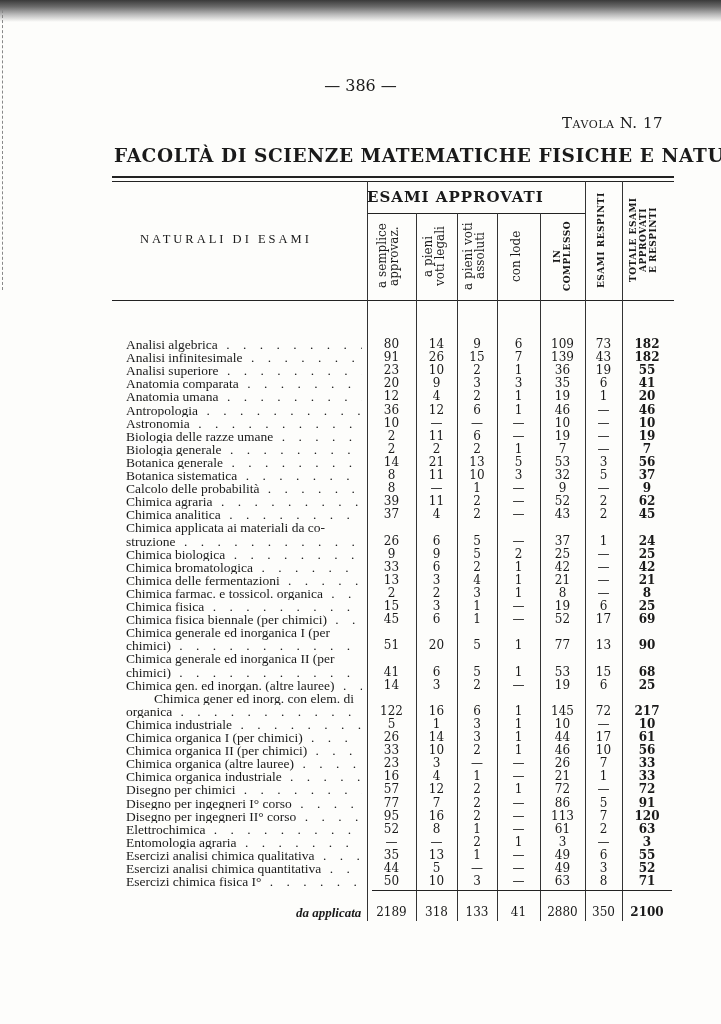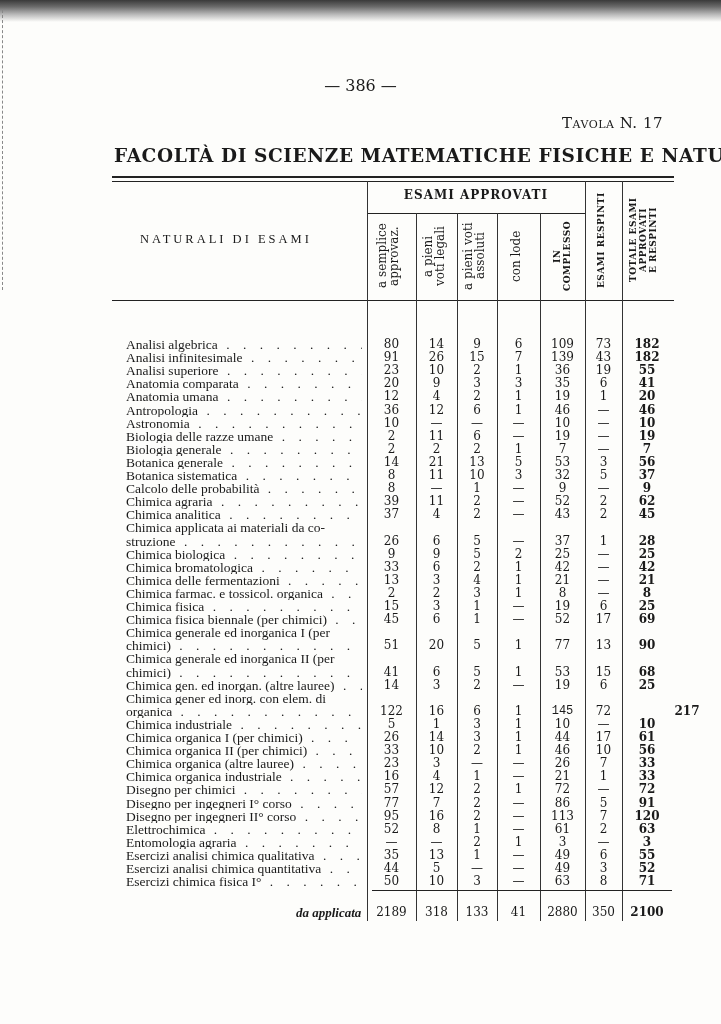--- a/index.html
+++ b/index.html
@@ -8,21 +8,21 @@
   .scan-top { position:absolute; left:0; top:0; width:721px; height:22px;
     background:linear-gradient(180deg,#3a3a3a 0%,#6a6a6a 30%,#b8b8b8 65%,rgba(253,253,251,0) 100%); }
   .scan-left { position:absolute; left:2px; top:10px; width:2px; height:280px; border-left:1px dashed #888; }
   .page-num { position:absolute; top:76px; left:0; width:721px; text-align:center; font-size:16px; }
   .tavola { position:absolute; top:114px; right:58px; font-size:15px; font-variant:small-caps; letter-spacing:0.5px; }
   .title { position:absolute; top:145px; left:114px; width:552px; font-size:18.5px; font-weight:bold;
            letter-spacing:0.6px; white-space:nowrap; }
   .rule { position:absolute; background:#222; }
   .vline { position:absolute; width:1px; background:#333; }
   .hdr-main { position:absolute; top:232px; left:140px; font-size:12.5px; letter-spacing:3px; font-family:"Liberation Serif",serif; }
-  .hdr-group { position:absolute; top:188px; left:367px; width:218px; text-align:center; font-size:12px; font-weight:bold; letter-spacing:1px; }
+  .hdr-group { position:absolute; top:188px; left:367px; width:218px; font-size:15px; font-weight:bold; letter-spacing:1px; }
   .vert { position:absolute; writing-mode:vertical-rl; transform:rotate(180deg); font-size:12px; line-height:12px; text-align:center; white-space:pre-line; }
   .vert.small { font-size:9px; line-height:10px; font-weight:bold; letter-spacing:0.5px; }
   .rows { position:absolute; top:338px; left:0; width:721px; }
   .row { position:absolute; left:0; width:721px; height:13.5px; font-size:12.5px; line-height:13.5px; }
   .label { position:absolute; left:126px; width:236px; white-space:nowrap; overflow:hidden; font-family:"Liberation Serif",serif; font-size:13.5px; }
   .label .dots { letter-spacing:5px; }
   .num { position:absolute; text-align:center; font-family:"DejaVu Serif",serif; font-size:12px; }
   .num.bold { font-weight:bold; }
   .totals { position:absolute; top:905px; left:0; width:721px; height:18px; font-size:12px; }
   .totals .lbl { position:absolute; left:296px; font-style:italic; font-weight:bold; font-family:"Liberation Serif",serif; font-size:13px; }
@@ -234,21 +234,21 @@
     </div>
     <div class="row" style="top: 196.5px;">
       <span class="label" style="width: 236px;">   struzione<span class="dots"> . . . . . . . . . . . . . . . . . .</span></span>
       <span class="label" style="left: auto; right: 359px; width: auto;"></span>
       <span class="num" style="left: 367px; width: 49px;">26</span>
       <span class="num" style="left: 416px; width: 41px;">6</span>
       <span class="num" style="left: 457px; width: 40px;">5</span>
       <span class="num" style="left: 497px; width: 43px;">—</span>
       <span class="num" style="left: 540px; width: 45px;">37</span>
       <span class="num" style="left: 585px; width: 37px;">1</span>
-      <span class="num bold" style="left: 622px; width: 50px;">28</span>
+      <span class="num bold" style="left: 622px; width: 50px;">24</span>
     </div>
     <div class="row" style="top: 209.6px;">
       <span class="label" style="width: 236px;">Chimica biologica<span class="dots"> . . . . . . . . . . . . . . . . . .</span></span>
       <span class="label" style="left: auto; right: 359px; width: auto;"></span>
       <span class="num" style="left: 367px; width: 49px;">9</span>
       <span class="num" style="left: 416px; width: 41px;">9</span>
       <span class="num" style="left: 457px; width: 40px;">5</span>
       <span class="num" style="left: 497px; width: 43px;">2</span>
       <span class="num" style="left: 540px; width: 45px;">25</span>
       <span class="num" style="left: 585px; width: 37px;">—</span>
@@ -356,39 +356,39 @@
       <span class="label" style="left: auto; right: 359px; width: auto;"></span>
       <span class="num" style="left: 367px; width: 49px;">14</span>
       <span class="num" style="left: 416px; width: 41px;">3</span>
       <span class="num" style="left: 457px; width: 40px;">2</span>
       <span class="num" style="left: 497px; width: 43px;">—</span>
       <span class="num" style="left: 540px; width: 45px;">19</span>
       <span class="num" style="left: 585px; width: 37px;">6</span>
       <span class="num bold" style="left: 622px; width: 50px;">25</span>
     </div>
     <div class="row" style="top: 353.7px;">
-      <span class="label" style="width: 236px;">Chimica gener ed inorg. con elem. di<span class="dots"></span></span>
+      <span class="label" style="width: 236px; margin-left: 28px;">Chimica gener ed inorg. con elem. di<span class="dots"></span></span>
       <span class="num" style="left: 367px; width: 49px;"></span>
       <span class="num" style="left: 416px; width: 41px;"></span>
       <span class="num" style="left: 457px; width: 40px;"></span>
       <span class="num" style="left: 497px; width: 43px;"></span>
       <span class="num" style="left: 540px; width: 45px;"></span>
       <span class="num" style="left: 585px; width: 37px;"></span>
       <span class="num bold" style="left: 622px; width: 50px;"></span>
     </div>
     <div class="row" style="top: 366.8px;">
       <span class="label" style="width: 236px;">   organica<span class="dots"> . . . . . . . . . . . . . . . . . .</span></span>
       <span class="label" style="left: auto; right: 359px; width: auto;"></span>
       <span class="num" style="left: 367px; width: 49px;">122</span>
       <span class="num" style="left: 416px; width: 41px;">16</span>
       <span class="num" style="left: 457px; width: 40px;">6</span>
       <span class="num" style="left: 497px; width: 43px;">1</span>
-      <span class="num" style="left: 540px; width: 45px; font-family: Liberation Mono, monospace;">145</span>
+      <span class="num" style="left: 540px; width: 45px;">145</span>
       <span class="num" style="left: 585px; width: 37px;">72</span>
-      <span class="num bold" style="left: 622px; width: 50px; margin-left: 40px;">217</span>
+      <span class="num bold" style="left: 622px; width: 50px;">217</span>
     </div>
     <div class="row" style="top: 379.9px;">
       <span class="label" style="width: 236px;">Chimica industriale<span class="dots"> . . . . . . . . . . . . . . . . . .</span></span>
       <span class="label" style="left: auto; right: 359px; width: auto;"></span>
       <span class="num" style="left: 367px; width: 49px;">5</span>
       <span class="num" style="left: 416px; width: 41px;">1</span>
       <span class="num" style="left: 457px; width: 40px;">3</span>
       <span class="num" style="left: 497px; width: 43px;">1</span>
       <span class="num" style="left: 540px; width: 45px;">10</span>
       <span class="num" style="left: 585px; width: 37px;">—</span>

